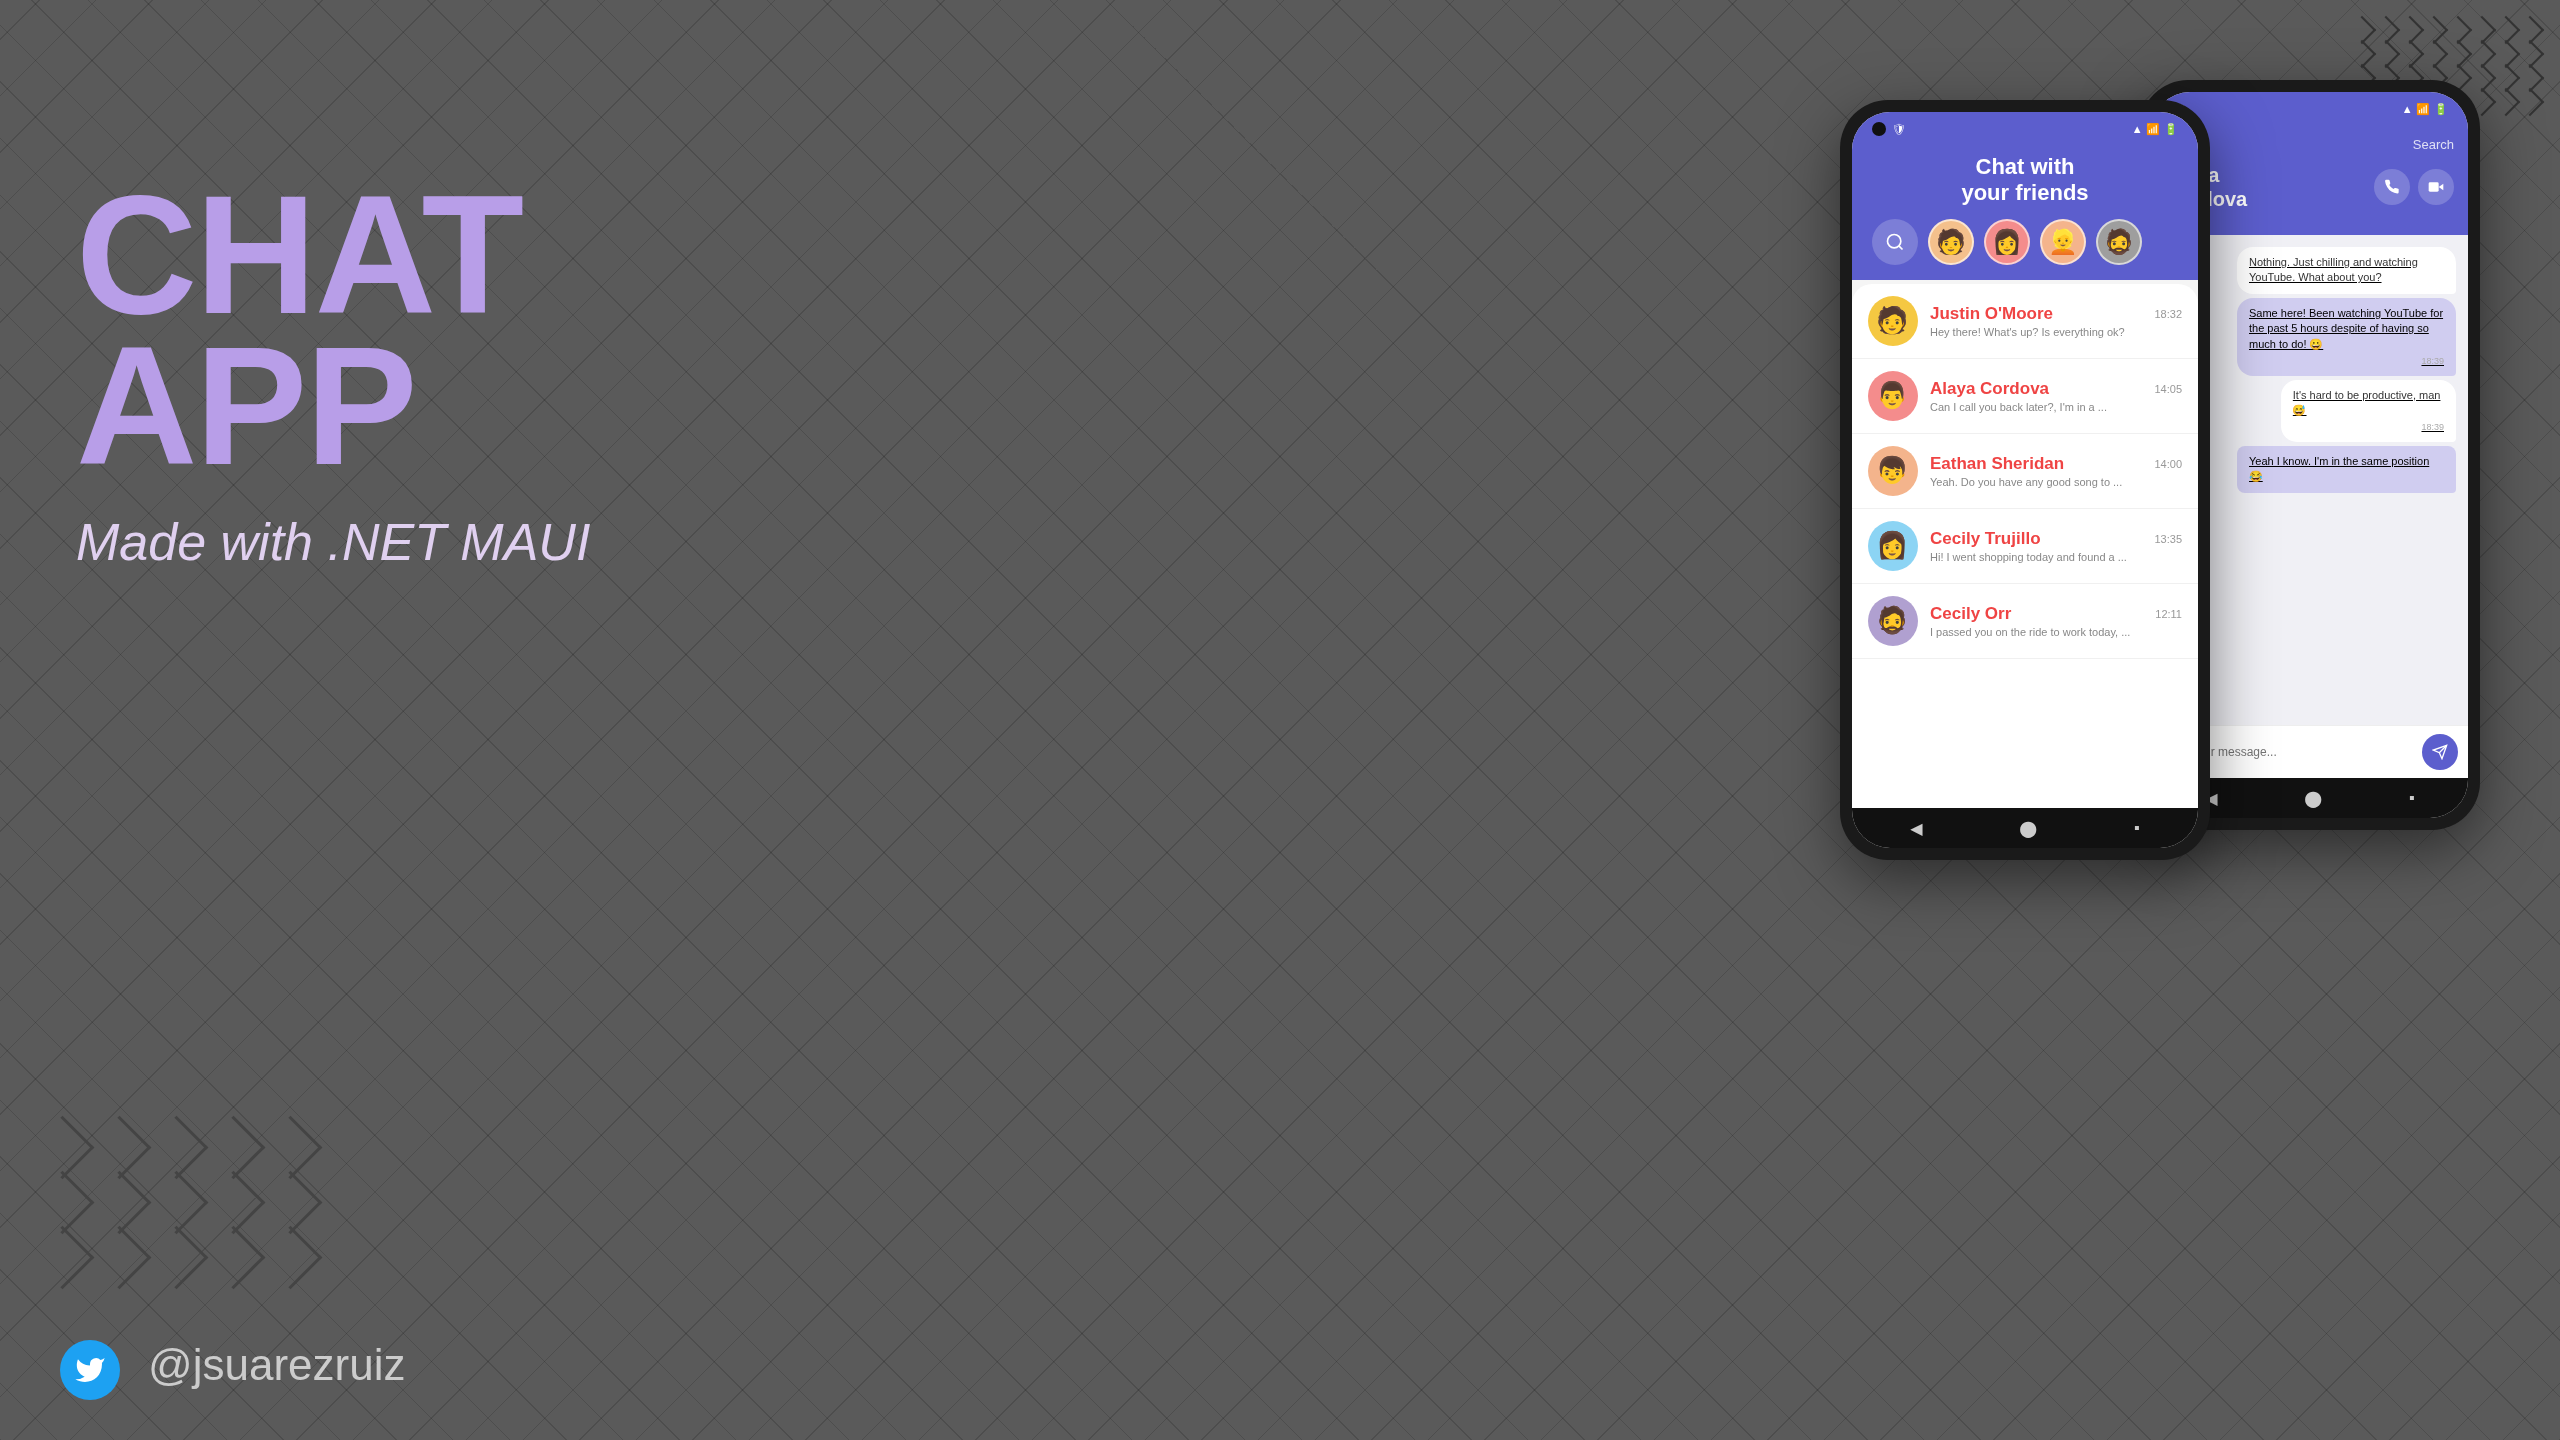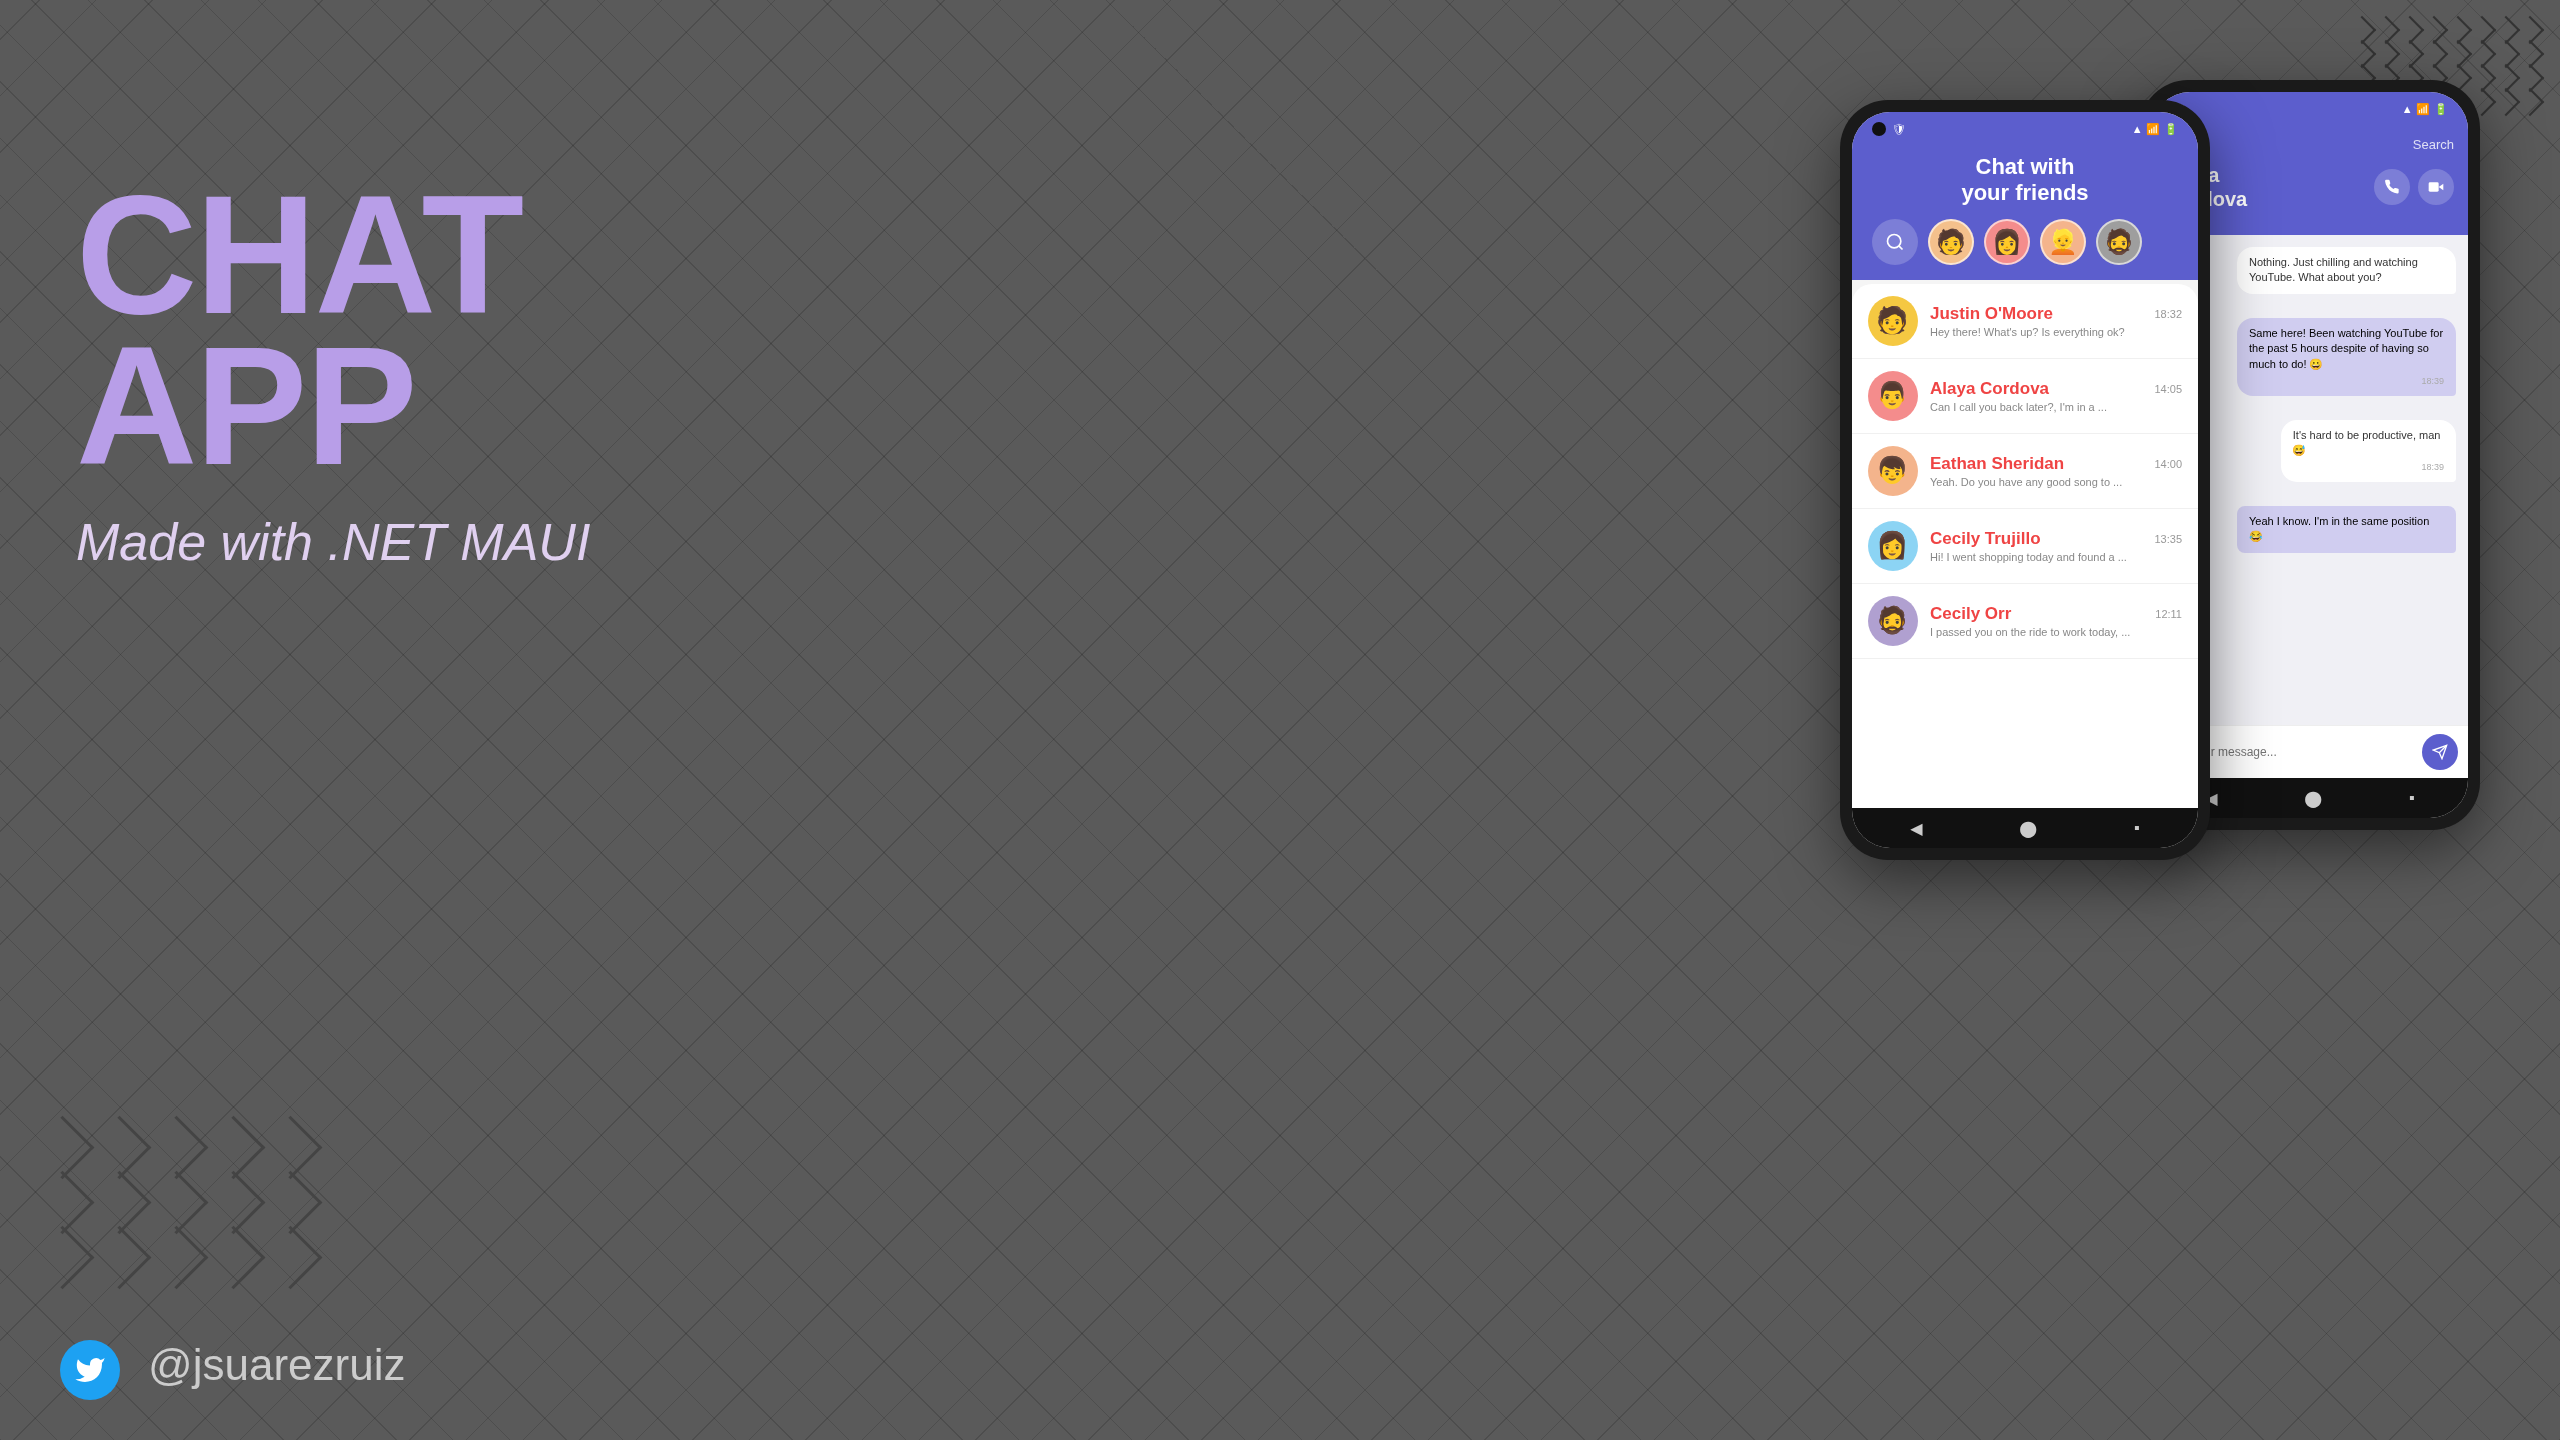--- a/index.html
+++ b/index.html
@@ -301,22 +301,23 @@
       font-size: 14px;
     }
 
     
     .messages-area {
       flex: 1;
       background: #f0f0f5;
       padding: 12px;
       display: flex;
       flex-direction: column;
-      gap: 24px;
+      gap: 4px;
       overflow: hidden;
+      text-decoration: underline;
     }
 
     .msg-bubble {
       max-width: 75%;
       padding: 8px 12px;
       border-radius: 16px;
       font-size: 11px;
       line-height: 1.4;
       position: relative;
     }

